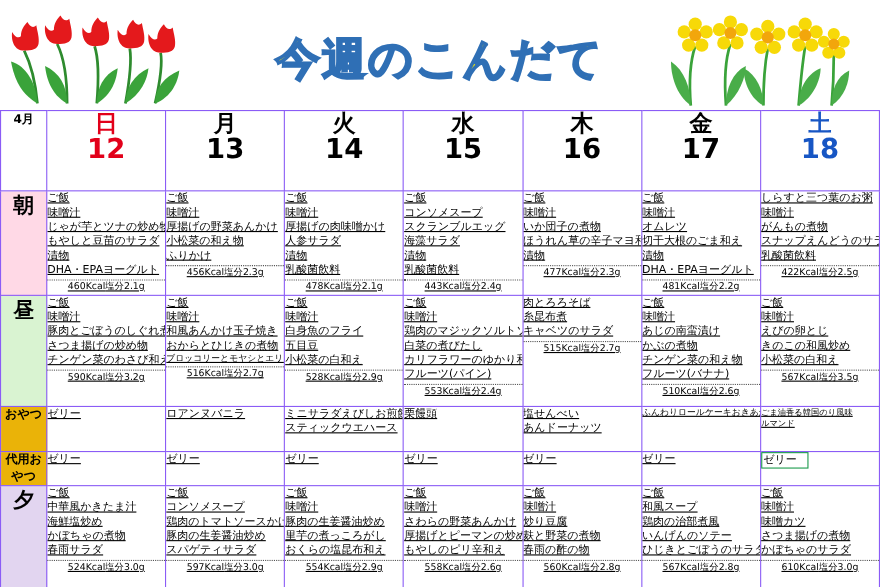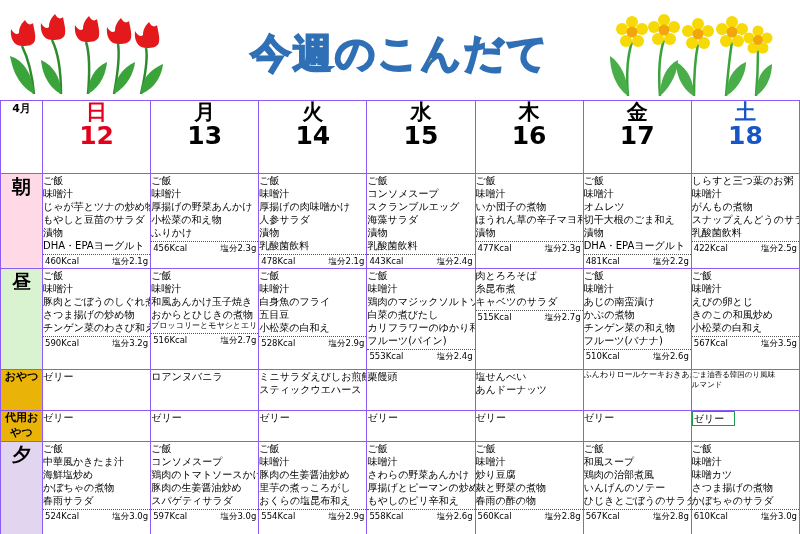--- a/index.html
+++ b/index.html
@@ -72,26 +72,27 @@
   .bg-lunch{background:#d9f3d1;}
   .bg-snack{background:#eab308;}
   .bg-dinner{background:#e2d5f0;}
 
   
   .menu{
     font-size:10px;line-height:1.30;
     color:#000;
     padding:3px 3px 0 4px;
     position:relative;
+    text-decoration:underline;
   }
   .menu ul{margin:0;padding:0;list-style:none;}
   .menu li{white-space:nowrap;overflow:hidden;text-overflow:clip;}
   .menu li.tiny{font-size:8px;}
   .kcal{
-    display:flex;justify-content:space-between;
+    display:flex;justify-content:center;
     font-size:8.5px;color:#000;
     border-top:1px dotted #555;
     margin-top:2px;
     padding:1px 2px 1px 2px;
   }
   .snackrow .menu{font-size:10px;}
   .snackcell{height:40px;}
   .snack-note{font-size:7.5px;color:#000;}
   .zeri-box{
     display:inline-block;border:1px solid #1a9a4b;padding:0 10px 0 1px;

